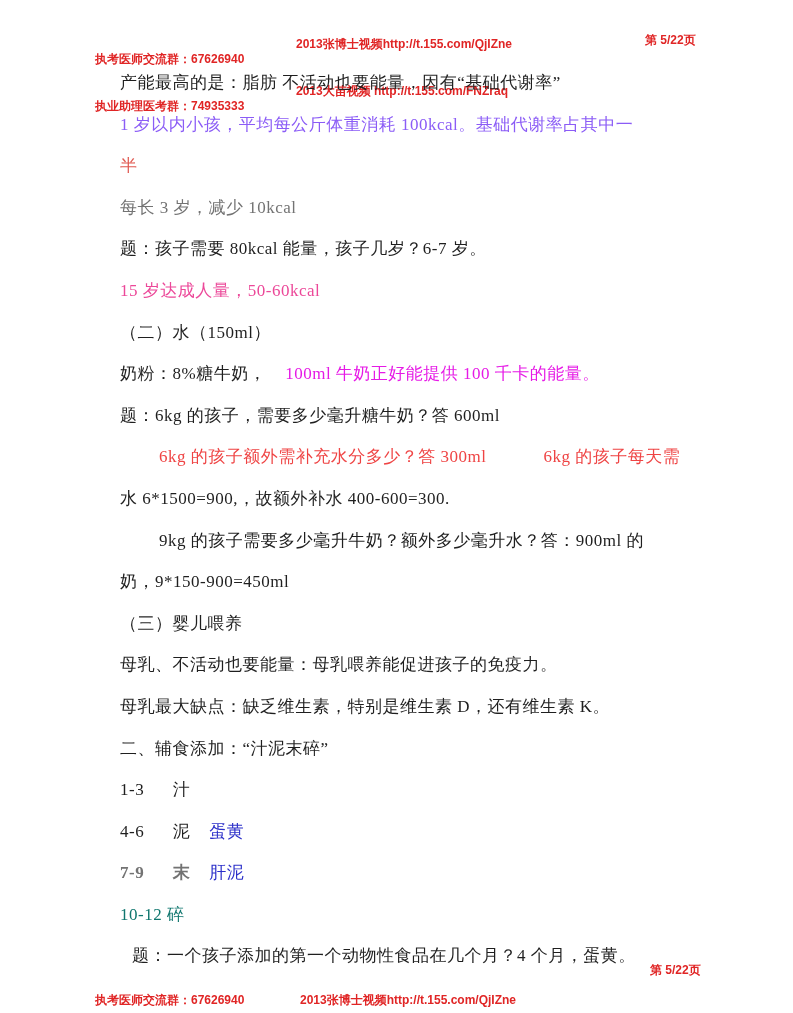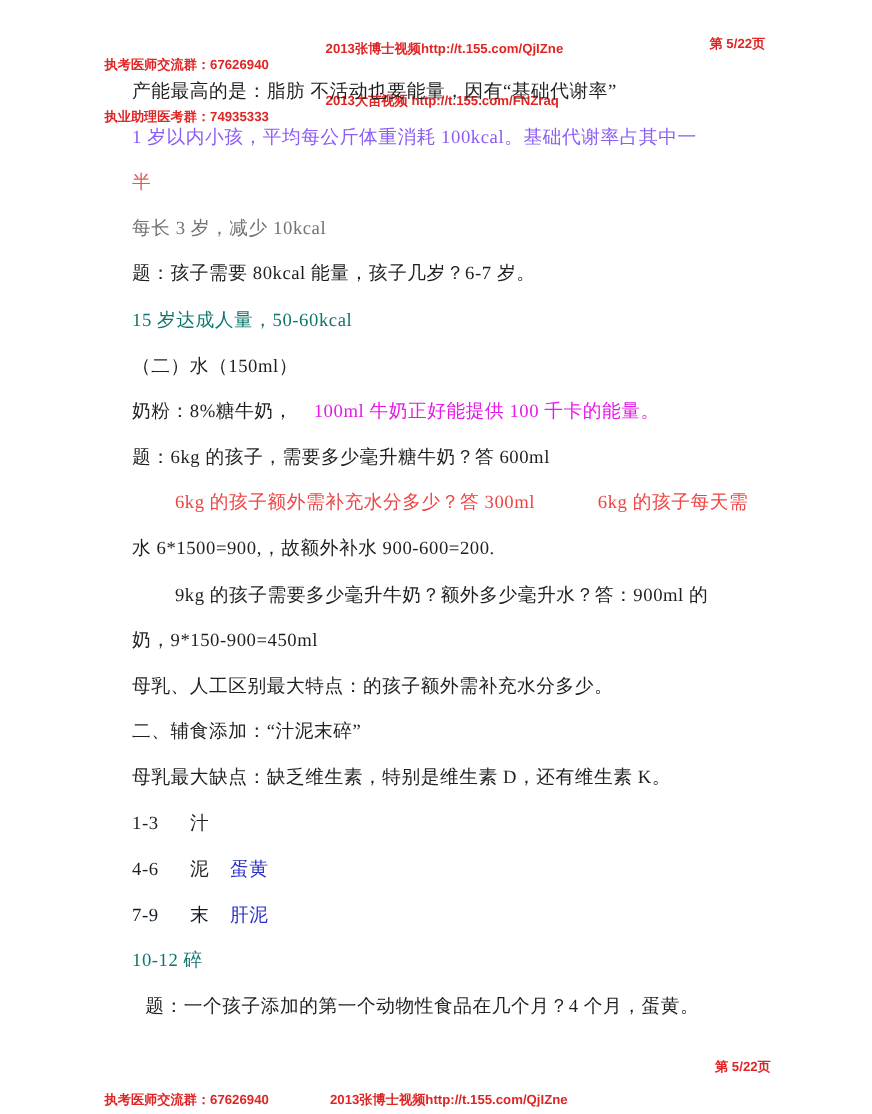--- a/index.html
+++ b/index.html
@@ -59,34 +59,35 @@
   </div>
 
   <div class="annot hdr-page" style="color: rgb(224, 37, 37);">第 5/22页</div>
 
   <div class="doc-body" id="doc-body">
       <div class="line"><span class="seg" style="color: rgb(31, 31, 31);">产能最高的是：脂肪 不活动也要能量，因有“基础代谢率”</span></div>
       <div class="line"><span class="seg" style="color: #8b5cf6;">1 岁以内小孩，平均每公斤体重消耗 100kcal。基础代谢率占其中一</span></div>
       <div class="line"><span class="seg" style="color: rgb(224, 90, 82);">半</span></div>
       <div class="line"><span class="seg" style="color: #737373;">每长 3 岁，减少 10kcal</span></div>
       <div class="line"><span class="seg" style="color: rgb(31, 31, 31);">题：孩子需要 80kcal 能量，孩子几岁？6-7 岁。</span></div>
-      <div class="line"><span class="seg" style="color: #0f766e;">15 岁达成人量，50-60kcal</span></div>
+      <div class="line"><span class="seg" style="color: #ec4899;">15 岁达成人量，50-60kcal</span></div>
       <div class="line"><span class="seg" style="color: rgb(31, 31, 31);">（二）水（150ml）</span></div>
       <div class="line"><span class="seg" style="color: rgb(31, 31, 31);">奶粉：8%糖牛奶，    </span><span class="seg" style="color: rgb(230, 26, 230);">100ml 牛奶正好能提供 100 千卡的能量。</span></div>
       <div class="line"><span class="seg" style="color: rgb(31, 31, 31);">题：6kg 的孩子，需要多少毫升糖牛奶？答 600ml</span></div>
       <div class="line" style="padding-left: 39px;"><span class="seg" style="color: #ef4444;">6kg 的孩子额外需补充水分多少？答 300ml            6kg 的孩子每天需</span></div>
-      <div class="line"><span class="seg" style="color: rgb(31, 31, 31);">水 6*1500=900,，故额外补水 900-600=200.</span></div>
+      <div class="line"><span class="seg" style="color: rgb(31, 31, 31);">水 6*1500=900,，故额外补水 400-600=300.</span></div>
       <div class="line" style="padding-left: 39px;"><span class="seg" style="color: rgb(31, 31, 31);">9kg 的孩子需要多少毫升牛奶？额外多少毫升水？答：900ml 的</span></div>
       <div class="line"><span class="seg" style="color: rgb(31, 31, 31);">奶，9*150-900=450ml</span></div>
-      <div class="line"><span class="seg" style="color: rgb(31, 31, 31);">母乳、人工区别最大特点：的孩子额外需补充水分多少。</span></div>
+      <div class="line"><span class="seg" style="color: rgb(31, 31, 31);">（三）婴儿喂养</span></div>
+      <div class="line"><span class="seg" style="color: rgb(31, 31, 31);">母乳、不活动也要能量：母乳喂养能促进孩子的免疫力。</span></div>
+      <div class="line"><span class="seg" style="color: rgb(31, 31, 31);">母乳最大缺点：缺乏维生素，特别是维生素 D，还有维生素 K。</span></div>
       <div class="line"><span class="seg" style="color: rgb(31, 31, 31);">二、辅食添加：“汁泥末碎”</span></div>
-      <div class="line"><span class="seg" style="color: rgb(31, 31, 31);">母乳最大缺点：缺乏维生素，特别是维生素 D，还有维生素 K。</span></div>
       <div class="line"><span class="seg" style="color: rgb(31, 31, 31);">1-3      汁</span></div>
       <div class="line"><span class="seg" style="color: rgb(31, 31, 31);">4-6      泥    </span><span class="seg" style="color: rgb(43, 47, 201);">蛋黄</span></div>
-      <div class="line"><span class="seg" style="color: #0f172a;">7-9      末    </span><span class="seg" style="color: rgb(43, 47, 201);">肝泥</span></div>
+      <div class="line"><span class="seg" style="color: #737373; font-weight: bold;">7-9      末    </span><span class="seg" style="color: rgb(43, 47, 201);">肝泥</span></div>
       <div class="line"><span class="seg" style="color: #0f766e;">10-12 碎</span></div>
       <div class="line" style="padding-left: 12px;"><span class="seg" style="color: rgb(31, 31, 31);">题：一个孩子添加的第一个动物性食品在几个月？4 个月，蛋黄。</span></div>
     </div>
 
   <div class="annot ftr-left" style="color: rgb(224, 37, 37);">
     <div>执考医师交流群：67626940</div>
     
   </div>
 
   <div class="annot ftr-center" style="color: rgb(224, 37, 37);">

